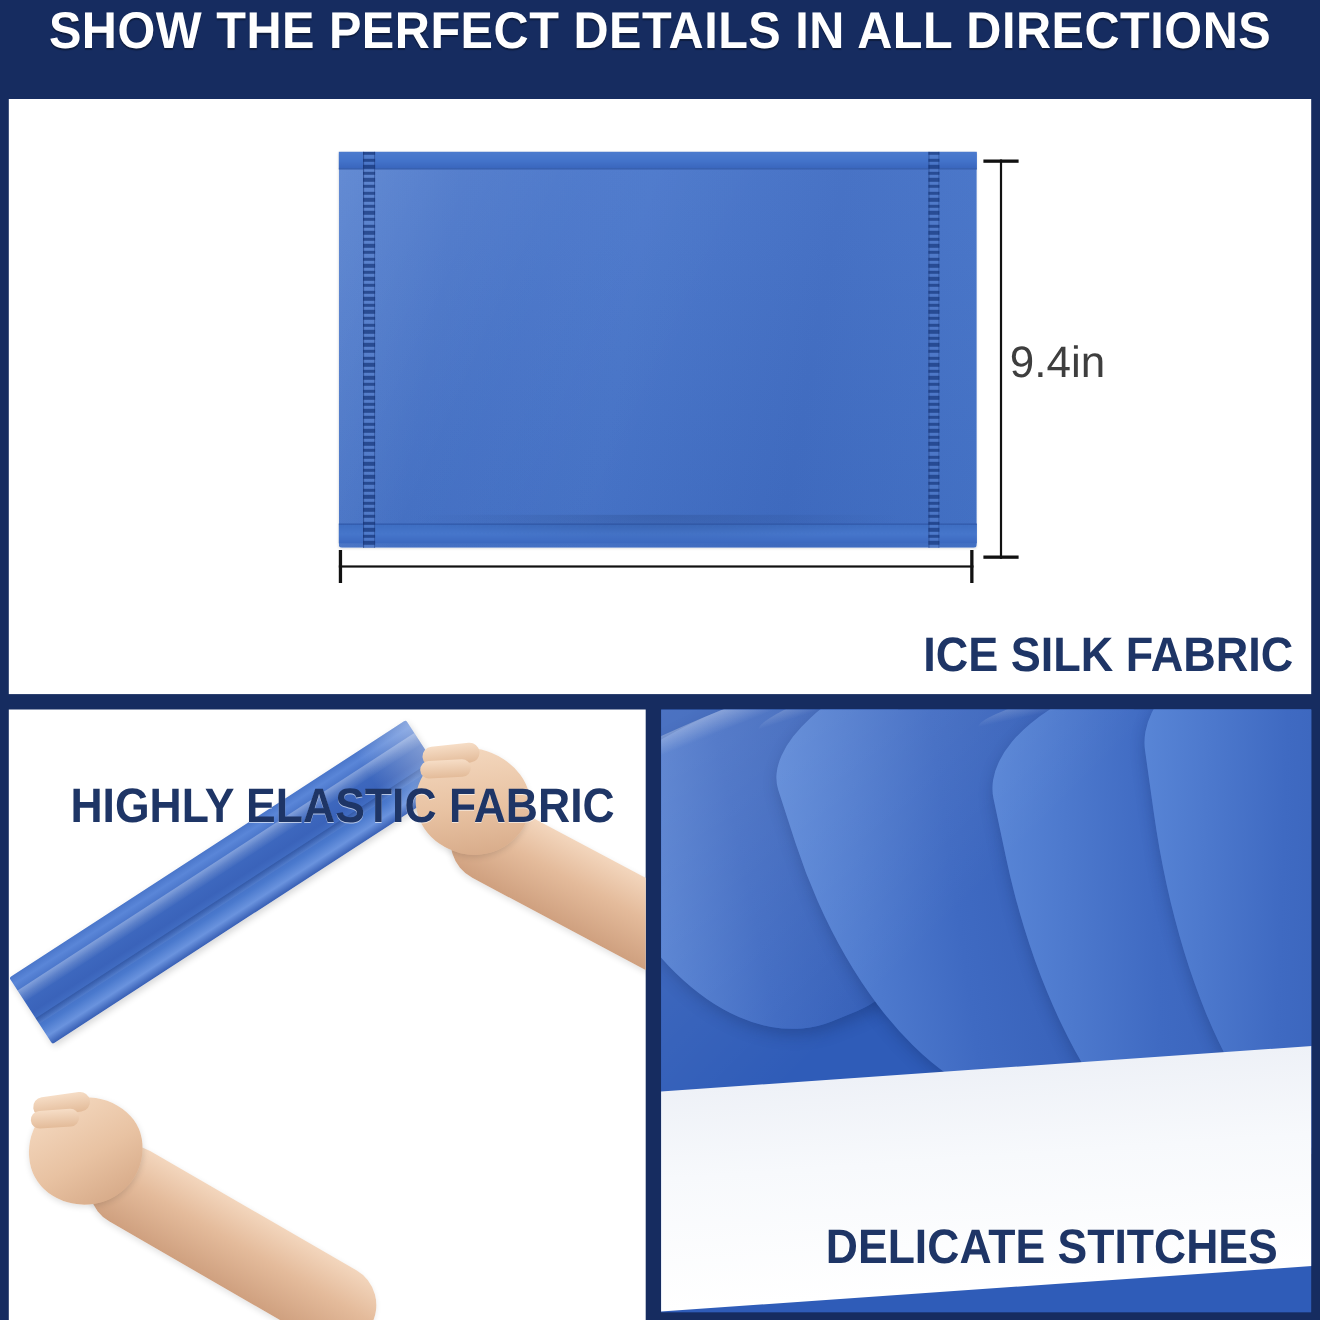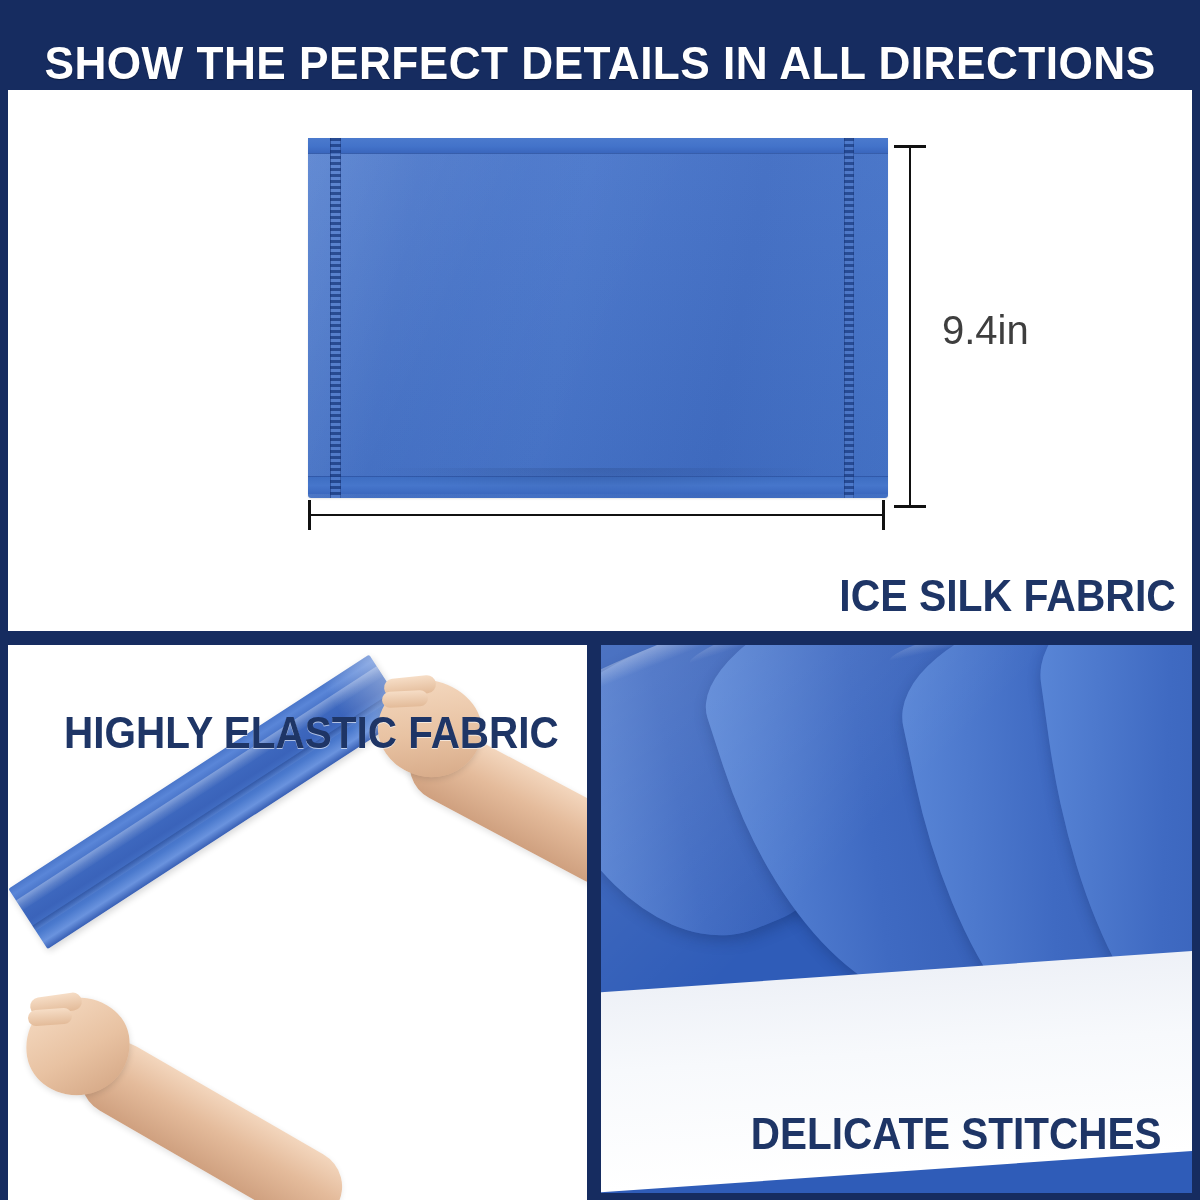--- a/index.html
+++ b/index.html
@@ -8,21 +8,21 @@
     font-family:"Liberation Sans", sans-serif;
     background:#162C60;
     overflow:hidden;
     position:relative;
   }
 
   
   .header {
     position:absolute; left:0; top:0; width:1200px; height:90px;
     background:#162C60;
-    display:flex; align-items:flex-end; justify-content:center;
+    display:flex; align-items:flex-start; justify-content:center;
   }
   .header-title {
     color:#ffffff;
     font-size:47px;
     font-weight:bold;
     letter-spacing:0.5px;
     transform:scaleX(0.94);
     white-space:nowrap;
     text-shadow:0 1px 1px rgba(0,0,0,0.35);
   }
@@ -93,21 +93,21 @@
   .dim-v {
     position:absolute; left:901px; top:55px; width:2px; height:363px;
     background:#111111;
   }
   .dim-v-cap-top, .dim-v-cap-bot {
     position:absolute; left:-15px; width:32px; height:3px; background:#111111;
   }
   .dim-v-cap-top { top:0; }
   .dim-v-cap-bot { top:360px; }
   .dim-v-label {
-    position:absolute; left:934px; top:218px;
+    position:absolute; left:910px; top:218px;
     font-size:40px; color:#3e3e3e; letter-spacing:0px;
     white-space:nowrap;
   }
 
   .dim-h {
     position:absolute; left:300px; top:424px; width:577px; height:2px;
     background:#111111;
   }
   .dim-h-cap-l, .dim-h-cap-r {
     position:absolute; top:-14px; width:3px; height:30px; background:#111111;

